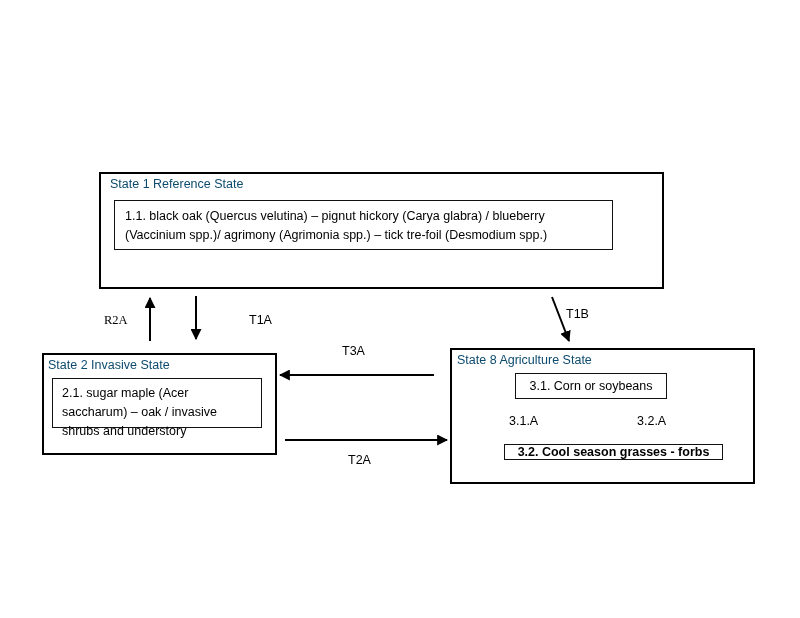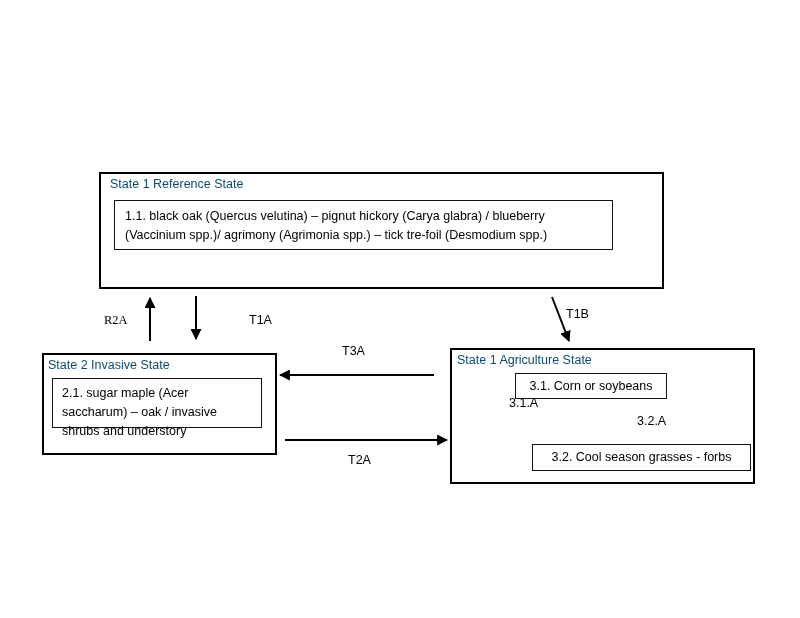--- a/index.html
+++ b/index.html
@@ -58,21 +58,21 @@
 
   
   #state2 { left: 42px; top: 353px; width: 235px; height: 102px; }
   #state2-title { left: 48px; top: 358px; }
   #state2-phase { left: 52px; top: 378px; width: 210px; height: 50px; }
 
   
   #state3 { left: 450px; top: 348px; width: 305px; height: 136px; }
   #state3-title { left: 457px; top: 353px; }
   #state3-phase1 { left: 515px; top: 373px; width: 152px; height: 26px; }
-  #state3-phase2 { left: 532px; top: 444px; width: 219px; height: 27px; }
+  #state3-phase2 { left: 504px; top: 444px; width: 219px; height: 16px; font-weight: bold; }
 
   
   #arrows {
     position: absolute;
     left: 0;
     top: 0;
     width: 800px;
     height: 618px;
     pointer-events: none;
   }
@@ -83,21 +83,21 @@
     font-size: 12.5px;
     line-height: 14px;
     white-space: nowrap;
     color: #000000;
   }
   #label-r2a  { left: 104px; top: 313px; font-family: Liberation Serif, serif; }
   #label-t1a  { left: 205px; top: 313px; margin-left: 44px; }
   #label-t1b  { left: 566px; top: 307px; }
   #label-t3a  { left: 342px; top: 344px; }
   #label-t2a  { left: 348px; top: 409px; margin-top: 44px; }
-  #label-31a  { left: 509px; top: 396px; }
+  #label-31a  { left: 509px; top: 414px; }
   #label-32a  { left: 637px; top: 414px; }
 </style>
 </head>
 <body>
 
 <div id="canvas">
 
   <svg id="arrows" viewBox="0 0 800 618" width="800" height="618" xmlns="http://www.w3.org/2000/svg">
     <defs>
       <marker id="ah" viewBox="0 0 10 10" refX="9" refY="5" markerWidth="5.5" markerHeight="5.5" orient="auto-start-reverse">
@@ -136,21 +136,21 @@
 
   <div id="state1" class="state-box"></div>
   <div id="state1-title" class="state-title">State 1 Reference State</div>
   <div id="state1-phase" class="phase-box pad-a">1.1. black oak (Quercus velutina) – pignut hickory (Carya glabra) / blueberry (Vaccinium spp.)/ agrimony (Agrimonia spp.) – tick tre-foil (Desmodium spp.)</div>
 
   <div id="state2" class="state-box"></div>
   <div id="state2-title" class="state-title">State 2 Invasive State</div>
   <div id="state2-phase" class="phase-box pad-b">2.1. sugar maple (Acer saccharum) – oak / invasive shrubs and understory</div>
 
   <div id="state3" class="state-box"></div>
-  <div id="state3-title" class="state-title">State 1  Agriculture State</div>
+  <div id="state3-title" class="state-title">State 8  Agriculture State</div>
   <div id="state3-phase1" class="phase-box center">3.1. Corn or soybeans</div>
   <div id="state3-phase2" class="phase-box center">3.2. Cool season grasses - forbs</div>
 
   <div id="label-r2a" class="trans-label">R2A</div>
   <div id="label-t1a" class="trans-label">T1A</div>
   <div id="label-t1b" class="trans-label">T1B</div>
   <div id="label-t3a" class="trans-label">T3A</div>
   <div id="label-t2a" class="trans-label">T2A</div>
   <div id="label-31a" class="trans-label">3.1.A</div>
   <div id="label-32a" class="trans-label">3.2.A</div>

